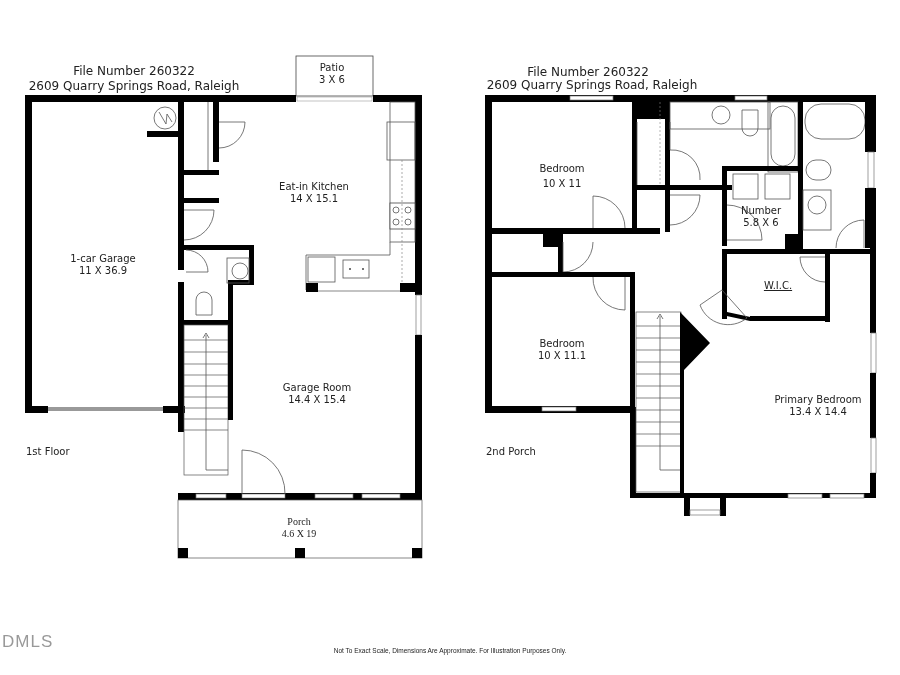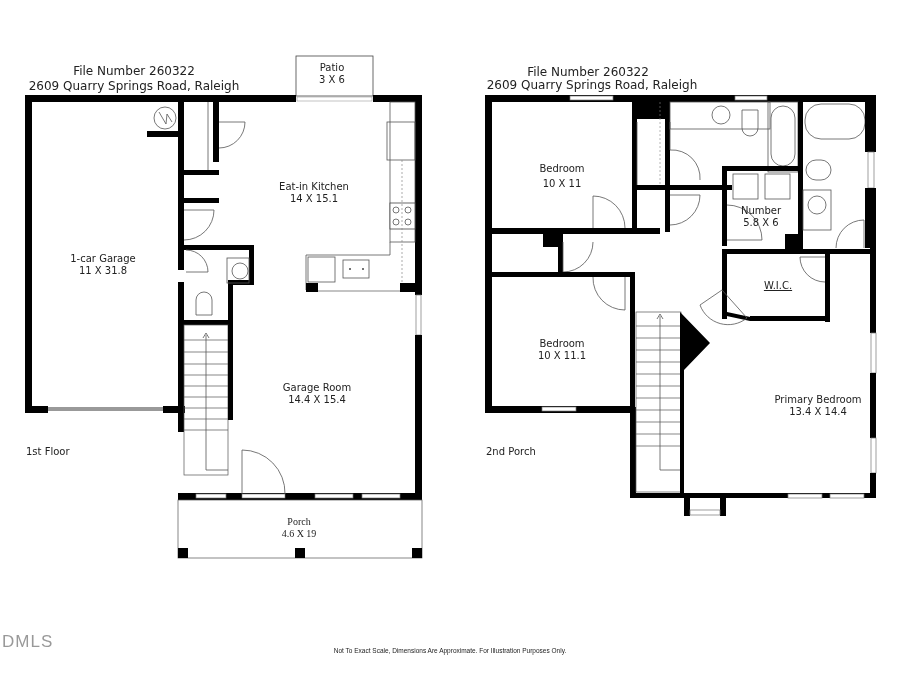--- a/index.html
+++ b/index.html
@@ -214,21 +214,21 @@
 <div class="lbl" style="left:332px; top:62px;">
   <div>Patio</div>
   <div>3 X 6</div>
 </div>
 <div class="lbl" style="left:314px; top:181px;">
   <div>Eat-in Kitchen</div>
   <div>14 X 15.1</div>
 </div>
 <div class="lbl" style="left:103px; top:253px;">
   <div>1-car Garage</div>
-  <div>11 X 31.8</div>
+  <div>11 X 36.9</div>
 </div>
 <div class="lbl" style="left:317px; top:382px;">
   <div>Garage Room</div>
   <div>14.4 X 15.4</div>
 </div>
 <div class="lbl" style="left:299px; top:516px;font-family:Liberation Serif, serif;">
   <div>Porch</div>
   <div>4.6 X 19</div>
 </div>
 <div class="lbl left" style="left:26px; top:446px;">1st Floor</div>

